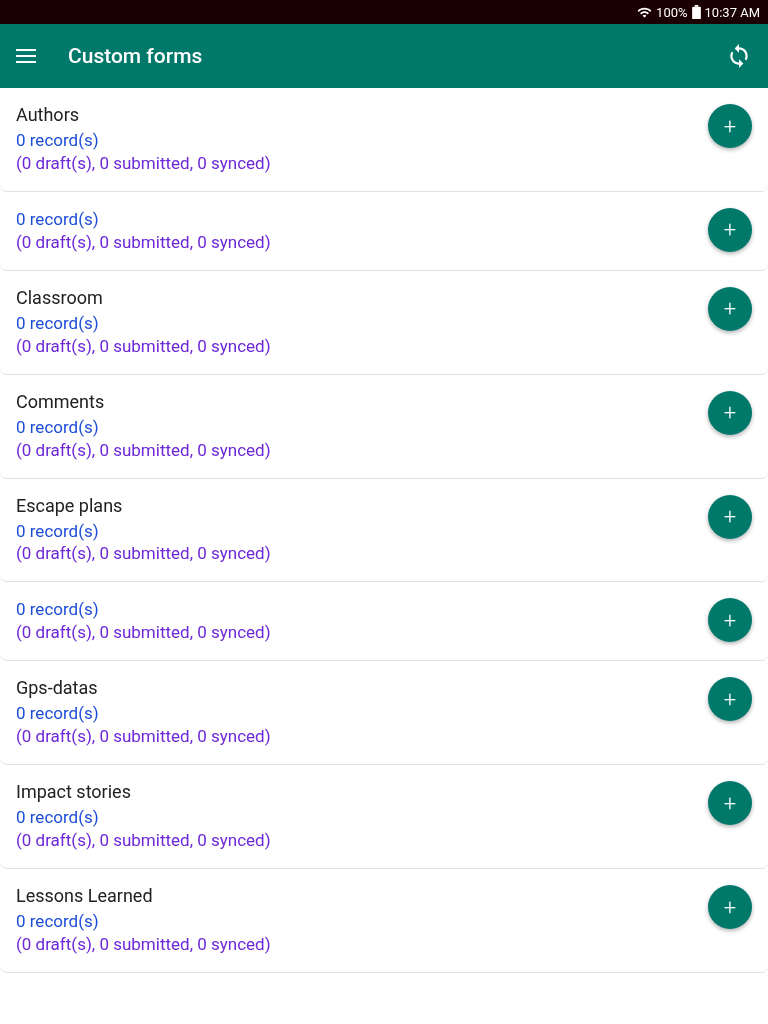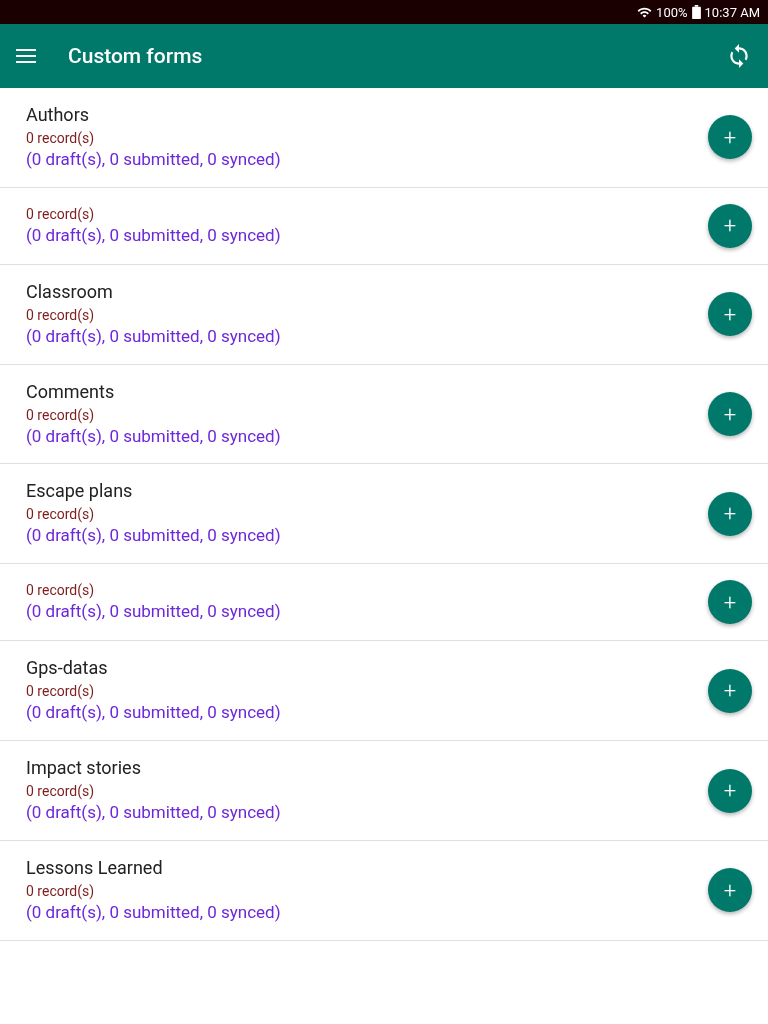--- a/index.html
+++ b/index.html
@@ -33,33 +33,34 @@
     gap: 32px;
   }
   .hamburger { display: flex; flex-direction: column; gap: 4px; cursor: pointer; }
   .hamburger span { display: block; width: 20px; height: 2px; background: #ffffff; }
   .app-title { font-size: 21px; font-weight: 500; flex: 1; }
   .sync-btn { cursor: pointer; }
   .sync-btn svg { width: 26px; height: 26px; display: block; }
   .list { }
   .list-item {
     display: flex;
-    align-items: center;
-    padding: 16px 16px 16px 26px;
+    align-items: flex-start;
+    padding: 16px 16px 16px 16px;
     border-bottom: 1px solid #e0e0e0;
+    border-radius: 7px;
   }
   .item-text { flex: 1; }
   .item-title {
     font-size: 18px;
     color: #212121;
     margin-bottom: 4px;
   }
   .item-records {
-    font-size: 14px;
-    color: #7f1d1d;
+    font-size: 17px;
+    color: #1d4ed8;
     line-height: 1.35;
   }
   .item-status {
     font-size: 17px;
     color: #6d28d9;
     line-height: 1.35;
   }
   .fab {
     width: 44px;
     height: 44px;

